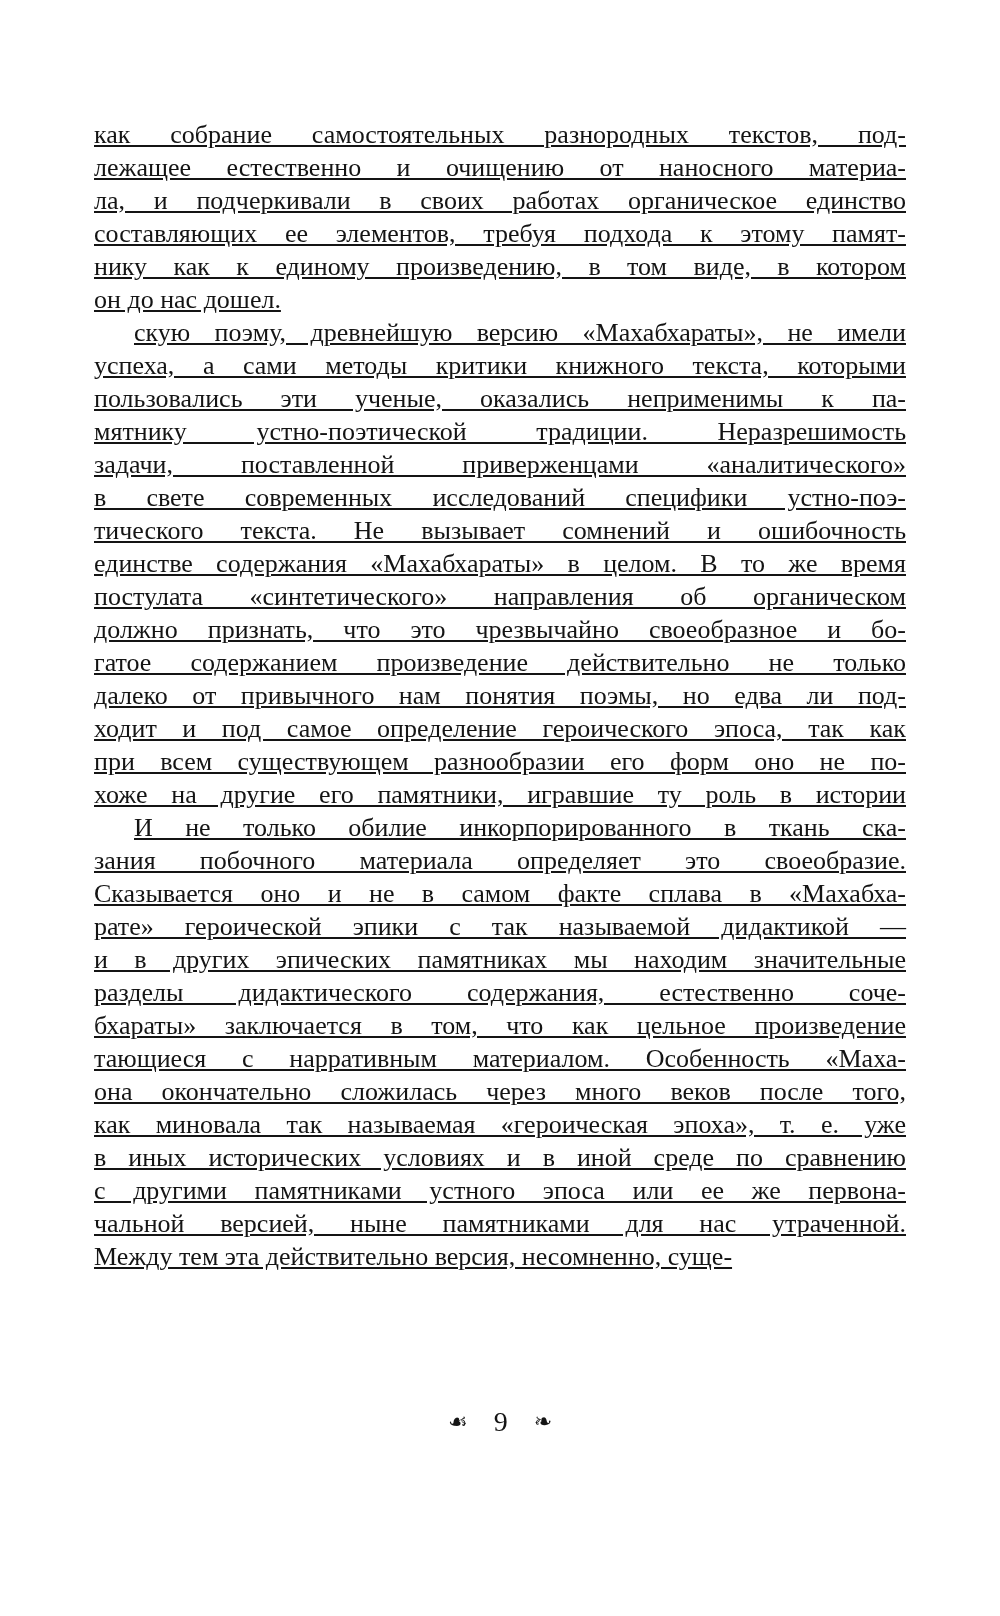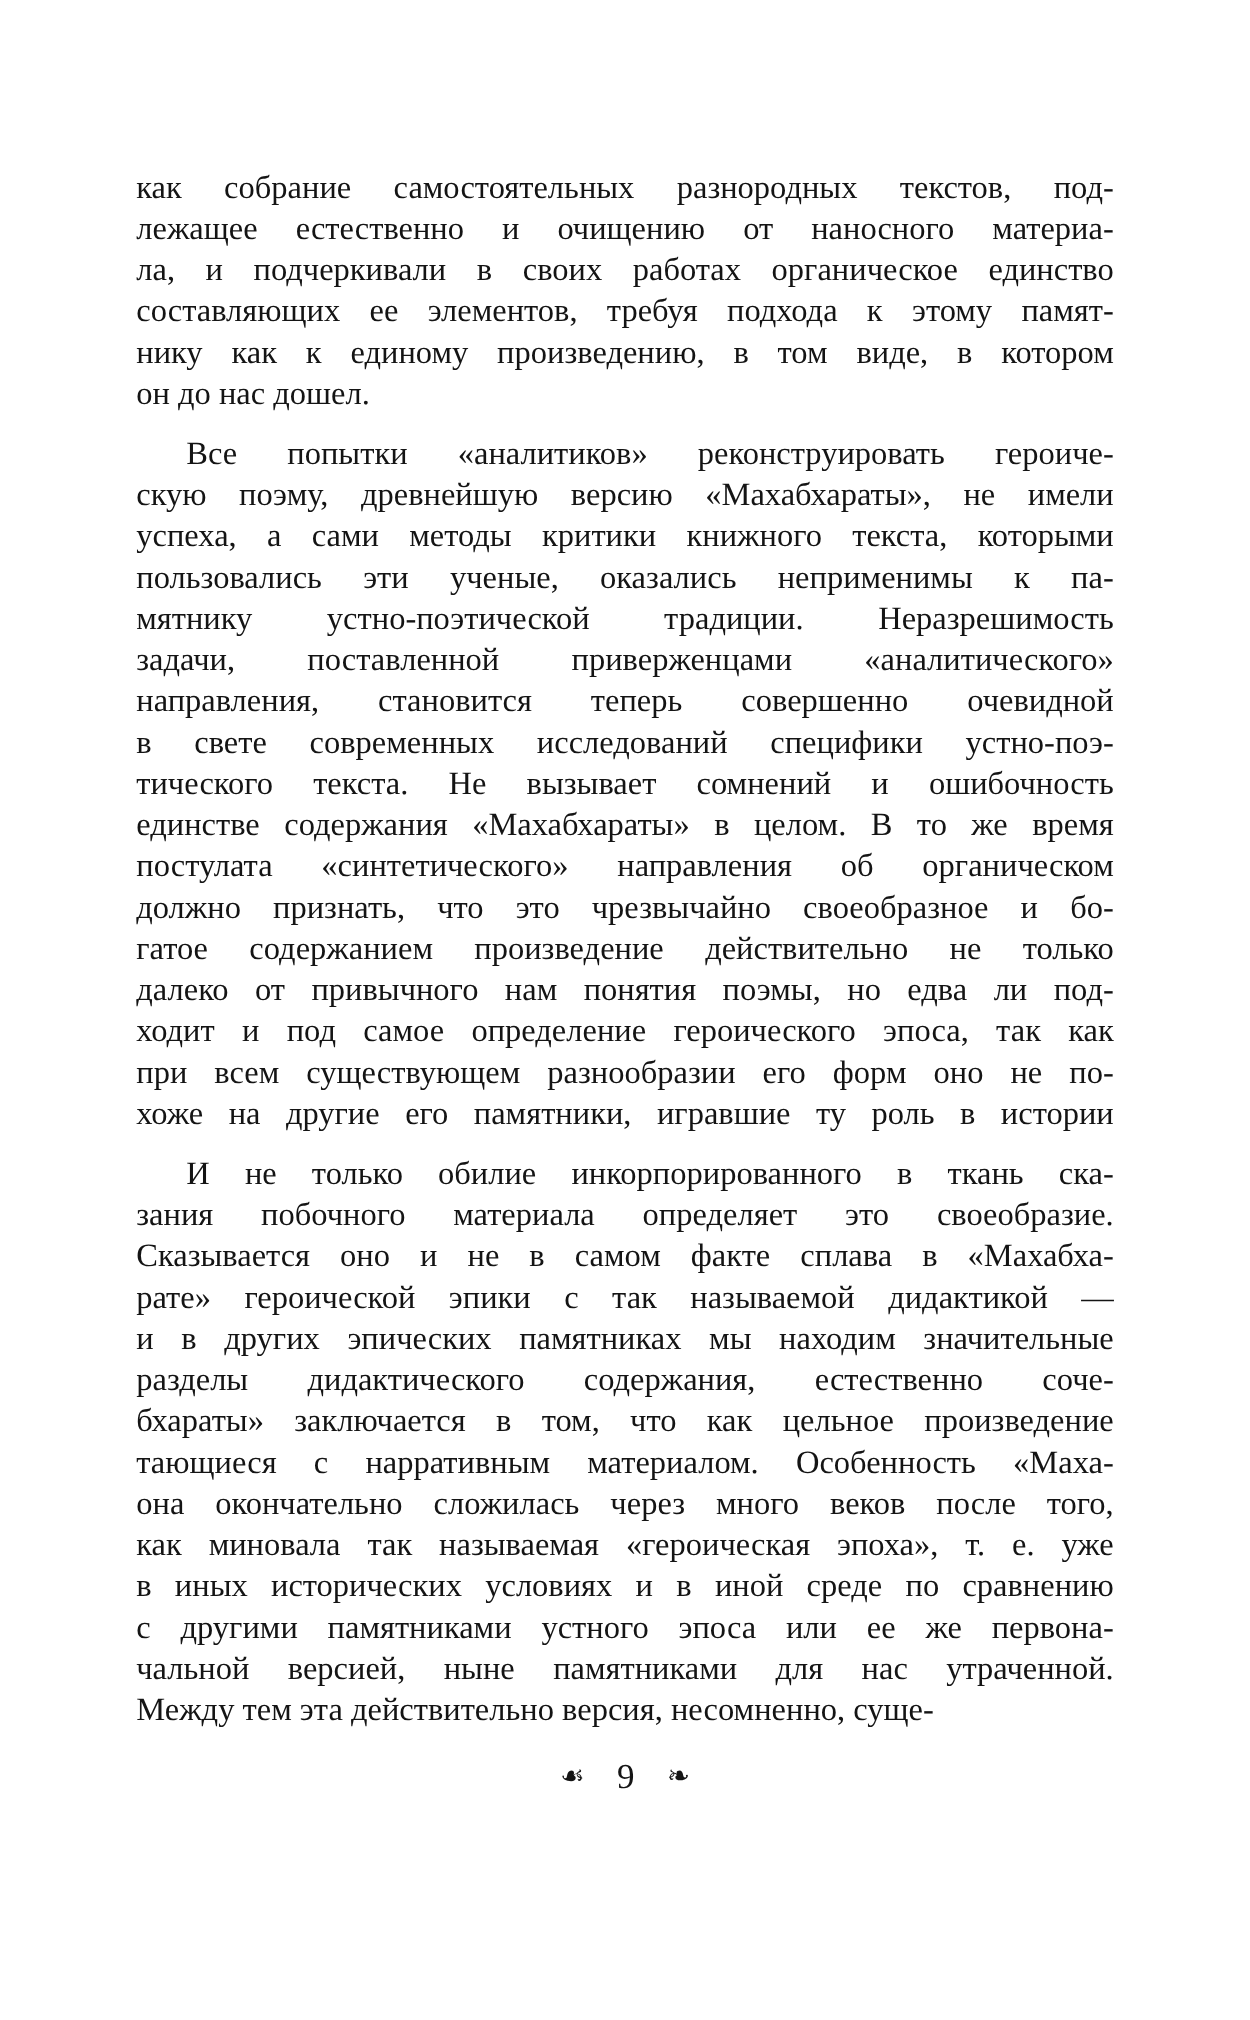--- a/index.html
+++ b/index.html
@@ -19,22 +19,23 @@
   .text-block {
     position: absolute;
     left: 94px;
     top: 118px;
     width: 812px;
     font-size: 26px;
     line-height: 33px;
     font-weight: 400;
   }
   .paragraph {
-    margin: 15px;
+    margin: 0;
     padding: 0;
+    text-decoration: underline;
   }
   .line {
     text-align: justify;
     text-align-last: justify;
     white-space: normal;
   }
   .line.last {
     text-align-last: left;
   }
   .paragraph.indent .line:first-child {
@@ -71,27 +72,25 @@
 
   <div class="paragraph">
         <div class="line">как собрание самостоятельных разнородных текстов, под-</div>
         <div class="line">лежащее естественно и очищению от наносного материа-</div>
         <div class="line">ла, и подчеркивали в своих работах органическое единство</div>
         <div class="line">составляющих ее элементов, требуя подхода к этому памят-</div>
         <div class="line">нику как к единому произведению, в том виде, в котором</div>
         <div class="line last">он до нас дошел.</div>
       </div>
       <div class="paragraph indent">
-        <div class="line">Все попытки «аналитиков» реконструировать героиче-</div>
         <div class="line">скую поэму, древнейшую версию «Махабхараты», не имели</div>
         <div class="line">успеха, а сами методы критики книжного текста, которыми</div>
         <div class="line">пользовались эти ученые, оказались неприменимы к па-</div>
         <div class="line">мятнику устно-поэтической традиции. Неразрешимость</div>
         <div class="line">задачи, поставленной приверженцами «аналитического»</div>
-        <div class="line">направления, становится теперь совершенно очевидной</div>
         <div class="line">в свете современных исследований специфики устно-поэ-</div>
         <div class="line">тического текста. Не вызывает сомнений и ошибочность</div>
         <div class="line">единстве содержания «Махабхараты» в целом. В то же время</div>
         <div class="line">постулата «синтетического» направления об органическом</div>
         <div class="line">должно признать, что это чрезвычайно своеобразное и бо-</div>
         <div class="line">гатое содержанием произведение действительно не только</div>
         <div class="line">далеко от привычного нам понятия поэмы, но едва ли под-</div>
         <div class="line">ходит и под самое определение героического эпоса, так как</div>
         <div class="line">при всем существующем разнообразии его форм оно не по-</div>
         <div class="line">хоже на другие его памятники, игравшие ту роль в истории</div>

